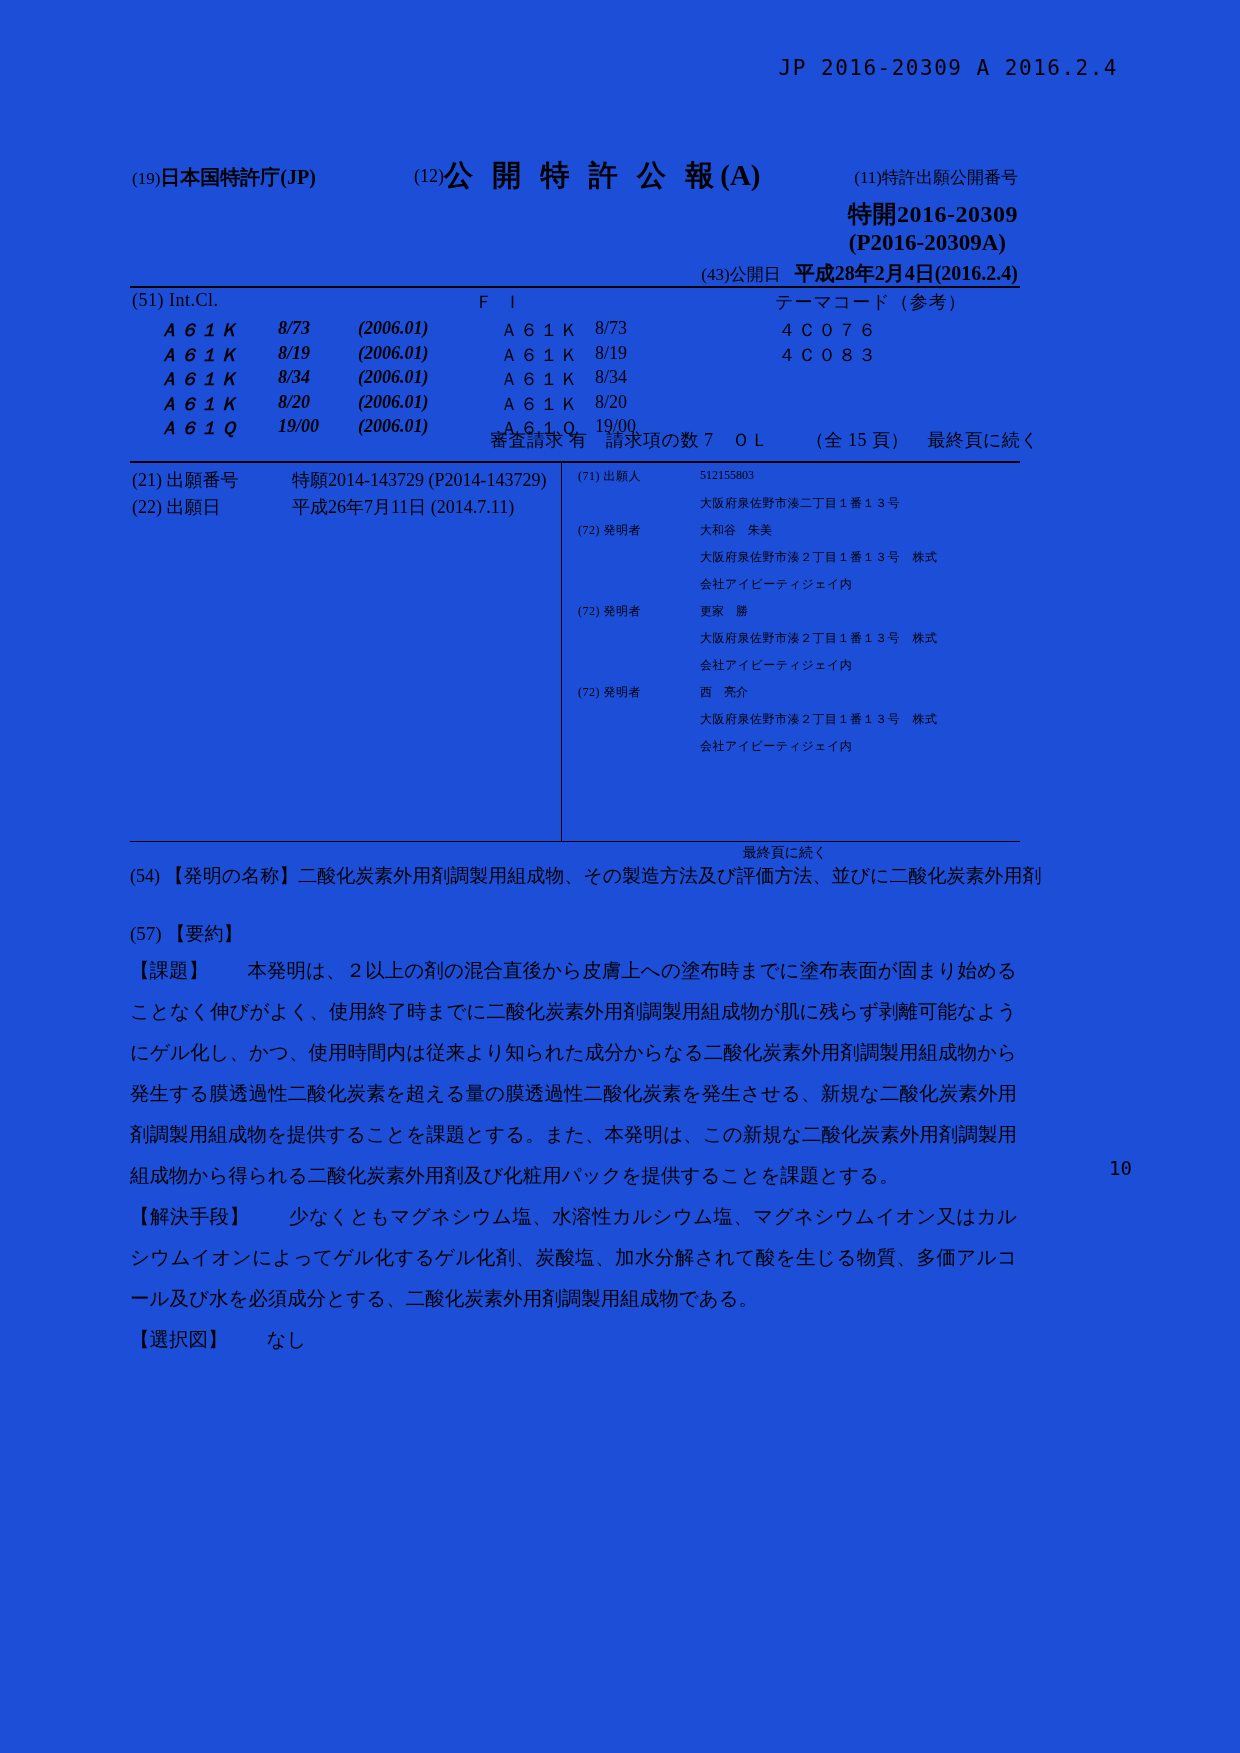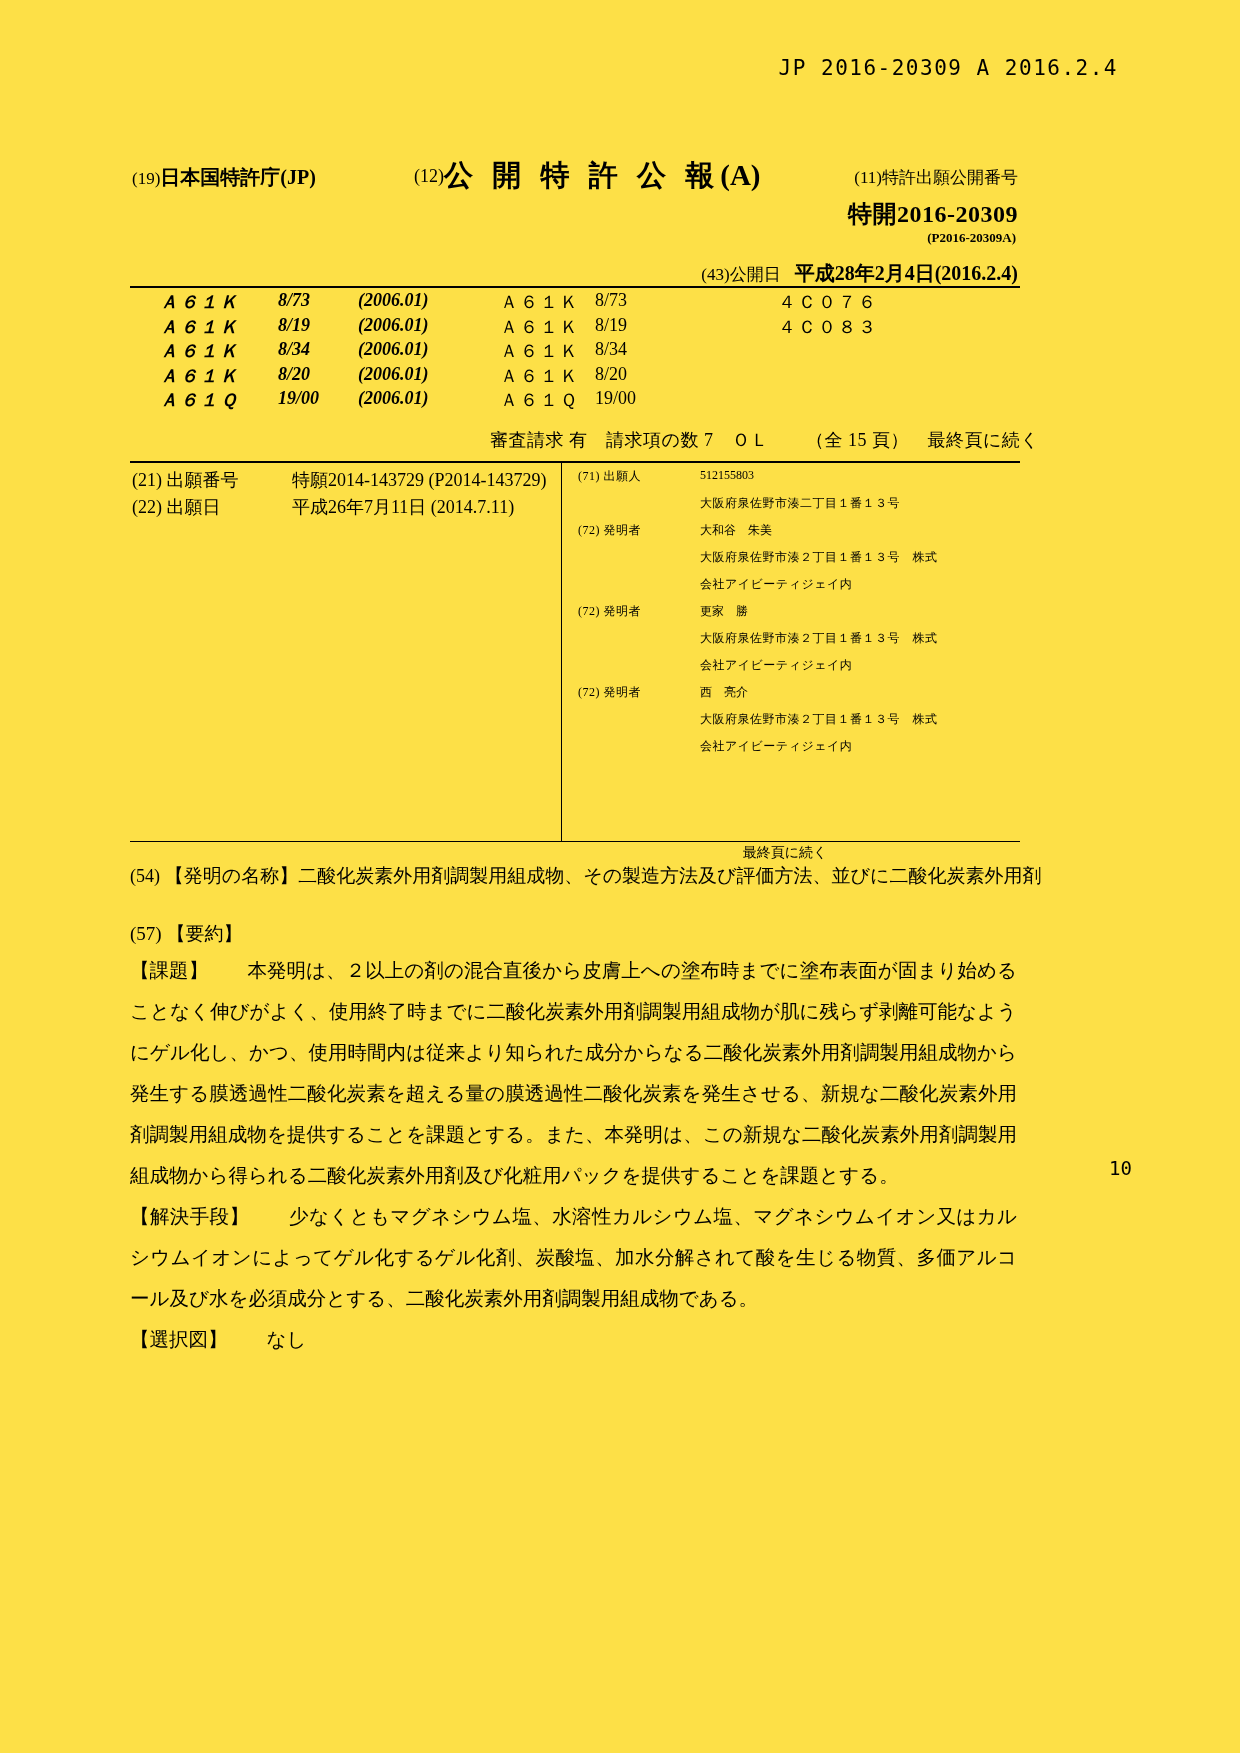--- a/index.html
+++ b/index.html
@@ -4,21 +4,21 @@
 <style>
   html, body {
     margin: 0;
     padding: 0;
     background: #ffffff;
   }
   .page {
     position: relative;
     width: 1240px;
     height: 1753px;
-    background: #fde047;
+    background: #1d4ed8;
     font-family: "Liberation Serif", "DejaVu Serif", serif;
     color: #000000;
     overflow: hidden;
     box-sizing: border-box;
   }
 
   
   .run-header {
     position: absolute;
     top: 56px;
@@ -79,23 +79,23 @@
     position: absolute;
     right: 2px;
     top: 46px;
     font-size: 24px;
     font-weight: bold;
     white-space: nowrap;
     letter-spacing: 0.5px;
   }
   .pubno-sub {
     position: absolute;
-    right: 4px;
+    right: 14px;
     top: 78px;
-    font-size: 13px;
+    font-size: 23px;
     font-weight: bold;
     white-space: nowrap;
   }
   .pubdate-row {
     position: absolute;
     right: 2px;
     top: 108px;
     font-size: 17px;
     white-space: nowrap;
   }
@@ -324,20 +324,25 @@
     <div class="pubno-sub">(P2016-20309A)</div>
 
     <div class="pubdate-row">
       <span class="pd-label">(43)</span><span class="pd-label">公開日</span><span class="pd-val">平成28年2月4日(2016.2.4)</span>
     </div>
   </div>
 
   <div class="rule rule-top"></div>
 
   <div class="ipc">
+    <div class="ipc-head">
+      <span class="h-int"><span>(51)</span> <span>Int.Cl.</span></span>
+      <span class="h-fi">Ｆ Ｉ</span>
+      <span class="h-theme">テーマコード（参考）</span>
+    </div>
 
     <div class="ipc-row">
       <span class="c-sym">Ａ６１Ｋ</span>
       <span class="c-grp">8/73</span>
       <span class="c-ver">(2006.01)</span>
       <span class="c-fisym">Ａ６１Ｋ</span>
       <span class="c-figrp">8/73</span>
       <span class="c-theme">４Ｃ０７６</span>
     </div>
 

